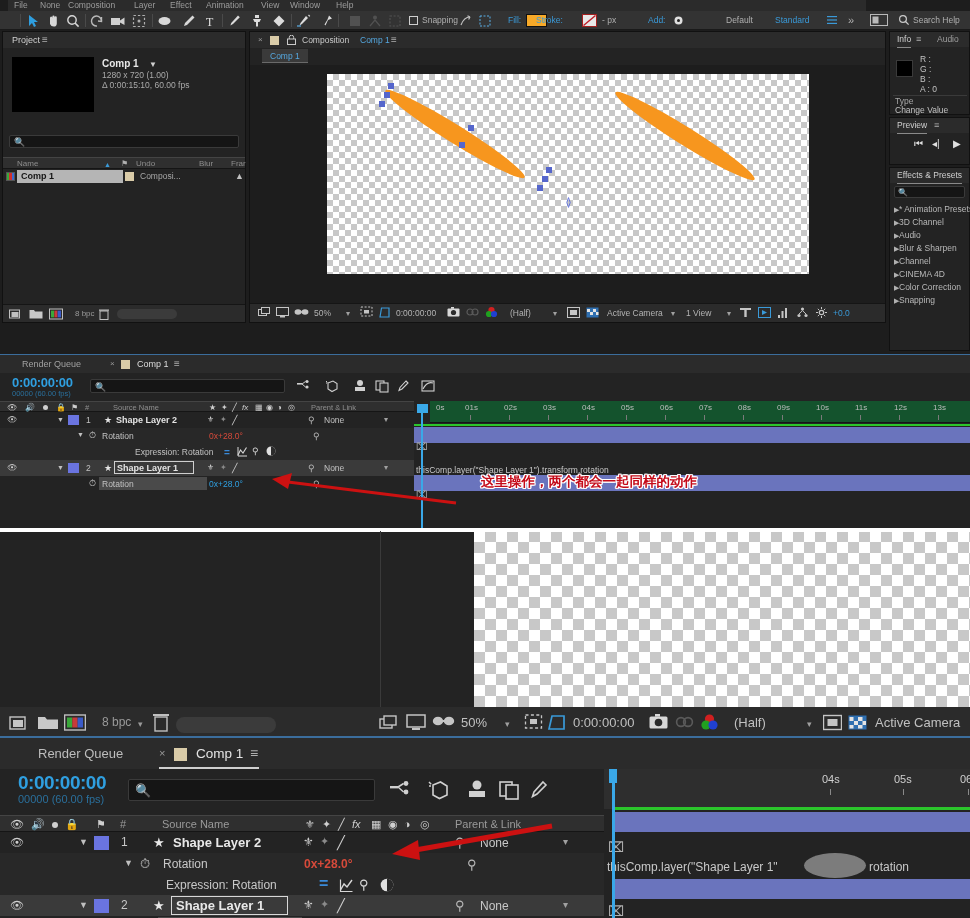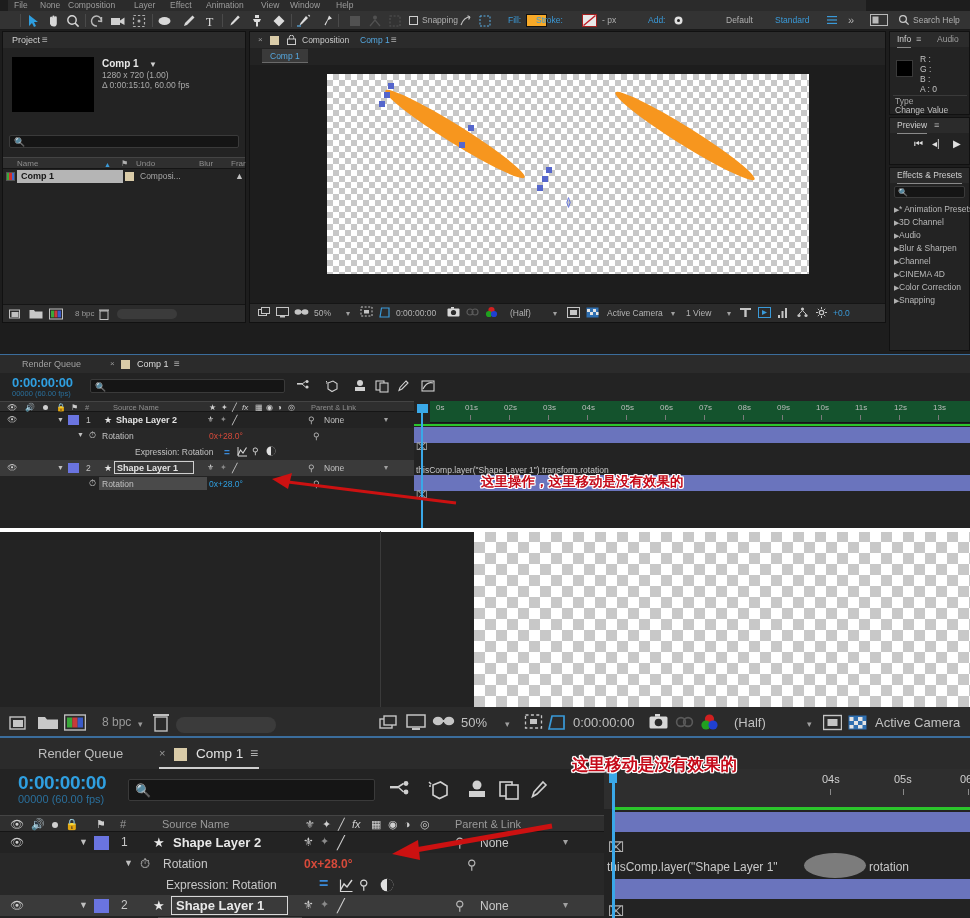--- a/index.html
+++ b/index.html
@@ -773,21 +773,21 @@
       <div class="green-bar" style="left:0; top:23px; width:556px;"></div>
       <div class="layer-bar" style="left:0; top:26px; width:556px;"></div>
       <span class="ibeam" style="left:2px; top:40px;">⌧</span>
       <span class="expr-text" style="left:2px; top:64px;">thisComp.layer("Shape Layer 1").transform.rotation</span>
       <div class="layer-bar" style="left:0; top:74px; width:556px;"></div>
       <span class="ibeam" style="left:2px; top:88px;">⌧</span>
       <div class="ph-head" style="left:3px; top:3px;"></div>
       <div class="playhead" style="left:7px; top:3px; height:125px;"></div>
     </div>
 
-    <span class="cn-ann" style="left:481px; top:118px;">这里操作，这里移动是没有效果的</span>
+    <span class="cn-ann" style="left:481px; top:118px;">这里操作，两个都会一起同样的动作</span>
     <svg class="arrow" style="left:258px; top:112px;" width="200" height="40" viewBox="0 0 200 40">
       <path d="M198 36 L22 14" stroke="#cc1111" stroke-width="3.2" fill="none"></path>
       <path d="M14 12 L34 6 L30 22 Z" fill="#cc1111"></path>
     </svg>
   </div>
 </div>
 
 <div id="divider"></div>
 
 <div id="bot-half">
@@ -1042,19 +1042,18 @@
       <span class="abs" style="left:4px; top:24px; font-size:14px; color:#b0b0b0;">⌧</span>
       <span class="abs" style="left:3px; top:45px; font-size:12px; color:#c9c9c9; white-space:nowrap;">thisComp.layer("Shape Layer 1"</span>
       <span class="abs" style="left:200px; top:38px; width:62px; height:25px; background:#8c8c8c; border-radius:50%; opacity:.85;"></span>
       <span class="abs" style="left:265px; top:45px; font-size:12px; color:#c9c9c9;">rotation</span>
       <div class="abs" style="left:8px; top:64px; width:358px; height:20px; background:#6a74bd;"></div>
       <span class="abs" style="left:4px; top:88px; font-size:14px; color:#b0b0b0;">⌧</span>
       <div class="abs" style="left:5px; top:-46px; width:8px; height:14px; background:#3aa8e8;"></div>
       <div class="abs" style="left:8px; top:-46px; width:3px; height:150px; background:#3aa8e8;"></div>
     </div>
 
-    <span class="cn-ann big" style="left:572px; top:16px;">这里移动是没有效果的</span>
     <svg class="arrow" style="left:374px; top:82px;" width="180" height="42" viewBox="0 0 180 42">
       <path d="M178 6 L30 32" stroke="#cc1111" stroke-width="5" fill="none"></path>
       <path d="M18 34 L44 20 L46 40 Z" fill="#cc1111"></path>
     </svg>
   </div>
 </div>
 
 </body></html>

